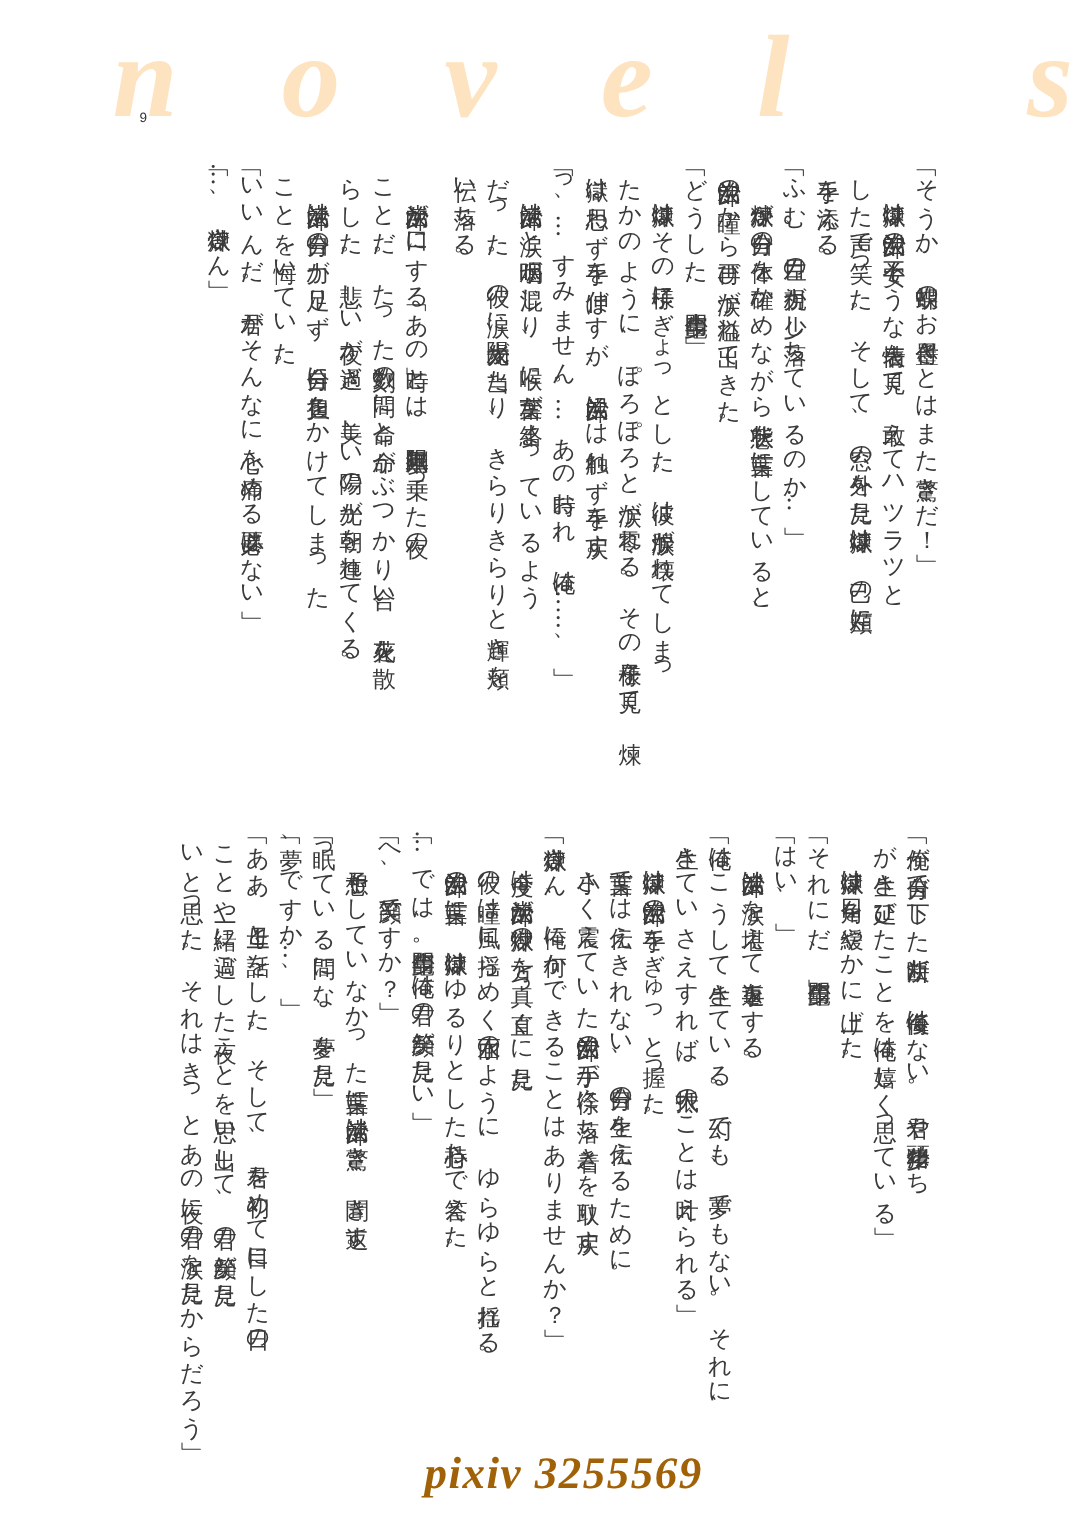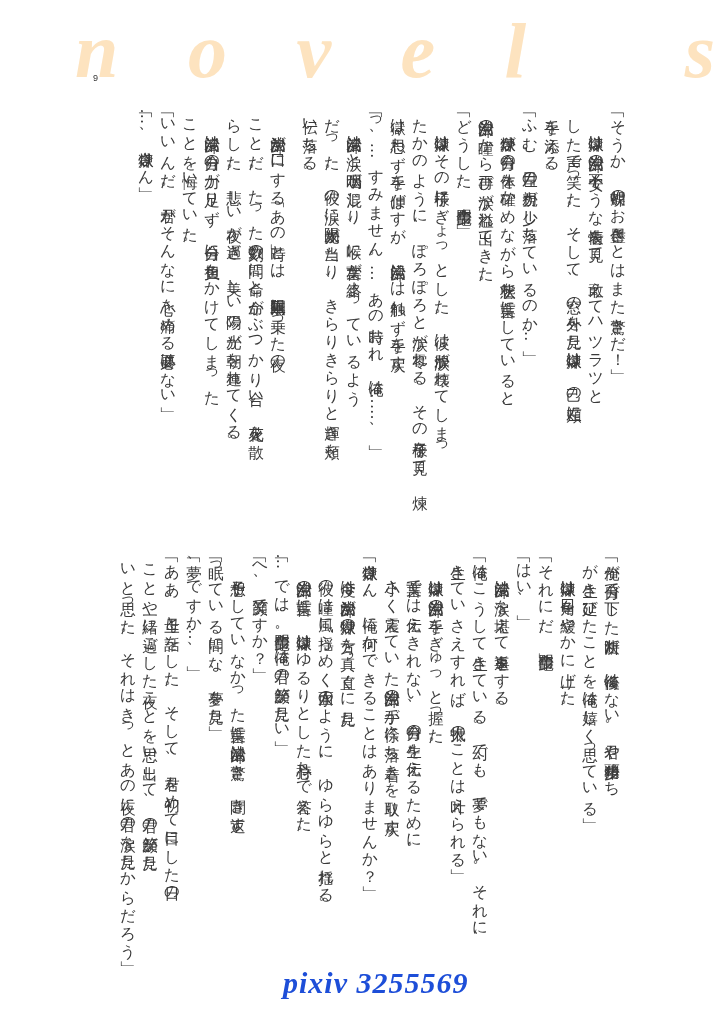--- a/index.html
+++ b/index.html
@@ -14,21 +14,21 @@
     position: absolute; writing-mode: vertical-rl; -webkit-writing-mode: vertical-rl;
     font-size: 15.5px; line-height: 22px; color: #3a3a3a; letter-spacing: 0.4px;
   }
   .block p { margin: 0; white-space: pre; }
   .block-top-right { right: 92px; top: 108px; height: 420px; }
   .block-top-left { right: 432px; top: 108px; height: 420px; }
   .block-bottom { right: 98px; top: 553px; height: 400px; }
   .footer-id {
     position: absolute; left: 283px; top: 966px;
     font-family: "Liberation Serif", serif; font-style: italic; font-weight: bold;
-    font-size: 30px; color: #1d4ed8; letter-spacing: 1px;
+    font-size: 30px; color: #a16207; letter-spacing: 1px;
   }
 </style>
 </head>
 <body>
 
 <div>
   <div class="header-title">n o v e l   s a m p l e</div>
   <div class="page-number">9</div>
 
   <div class="block block-top-right">

